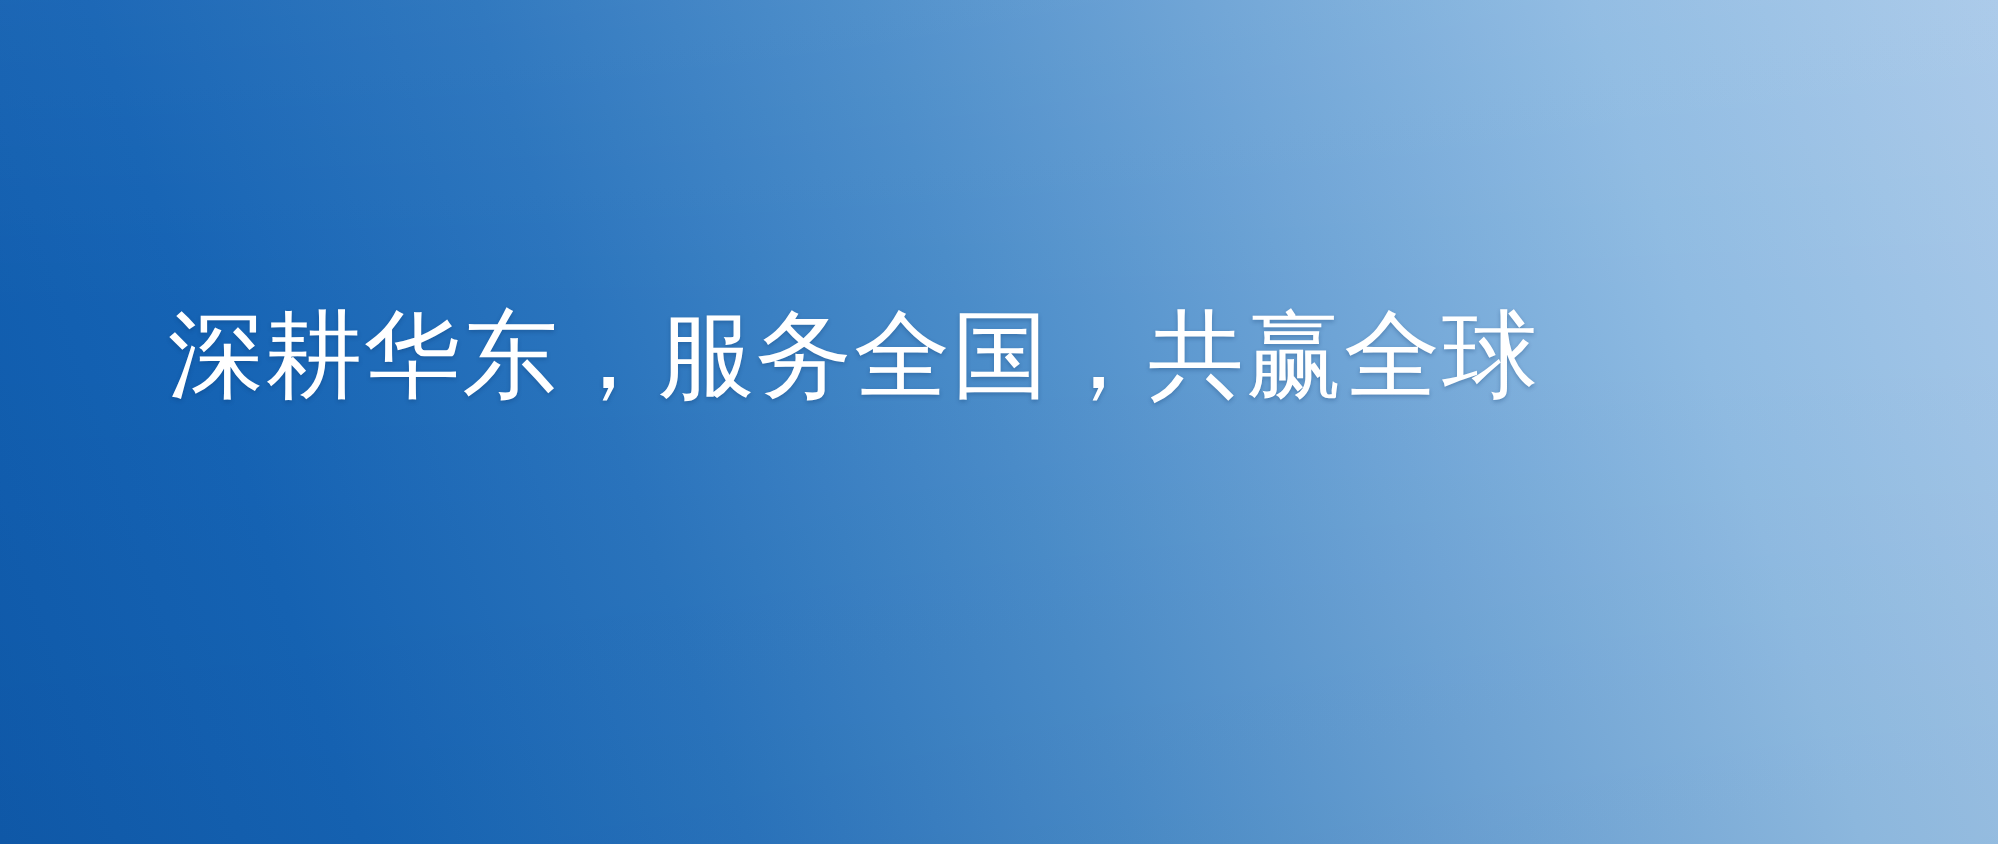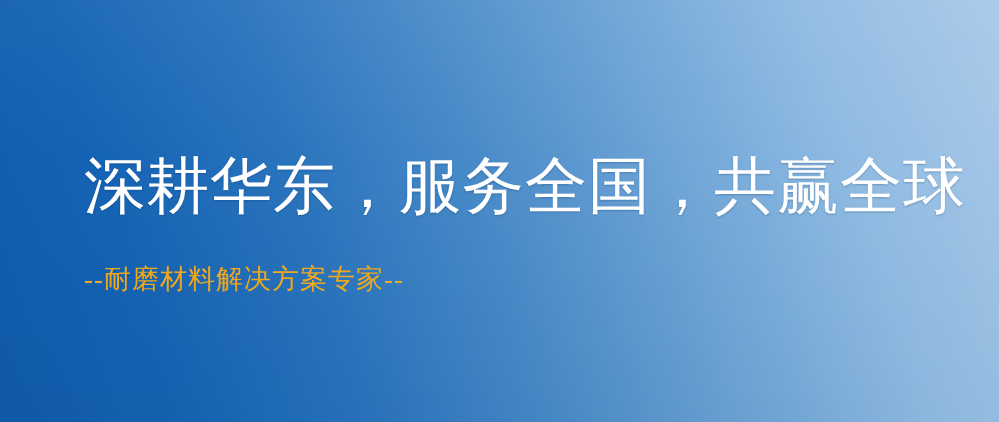--- a/index.html
+++ b/index.html
@@ -34,21 +34,21 @@
         rgba(255,255,255,0.035) 0%,
         rgba(255,255,255,0.0) 38%,
         rgba(0,0,0,0.025) 100%);
   }
 
   .headline {
     position: absolute;
     left: 84px;
     top: 155px;
     font-family: "Liberation Serif", "DejaVu Serif", serif;
-    font-size: 62px;
+    font-size: 48px;
     line-height: 1;
     color: #ffffff;
     letter-spacing: 1px;
     white-space: nowrap;
     text-shadow: 0 1px 2px rgba(10,50,100,0.30);
     z-index: 3;
   }
 
   .subtitle {
     position: absolute;
@@ -74,16 +74,15 @@
   }
   #logo svg { display: block; }
 </style>
 </head>
 <body>
 
 <div id="banner">
 
   <div class="headline">深耕华东，服务全国，共赢全球</div>
 
-  <div class="subtitle">--耐磨材料解决方案专家--</div>
 
 
 </div>
 
 </body></html>

